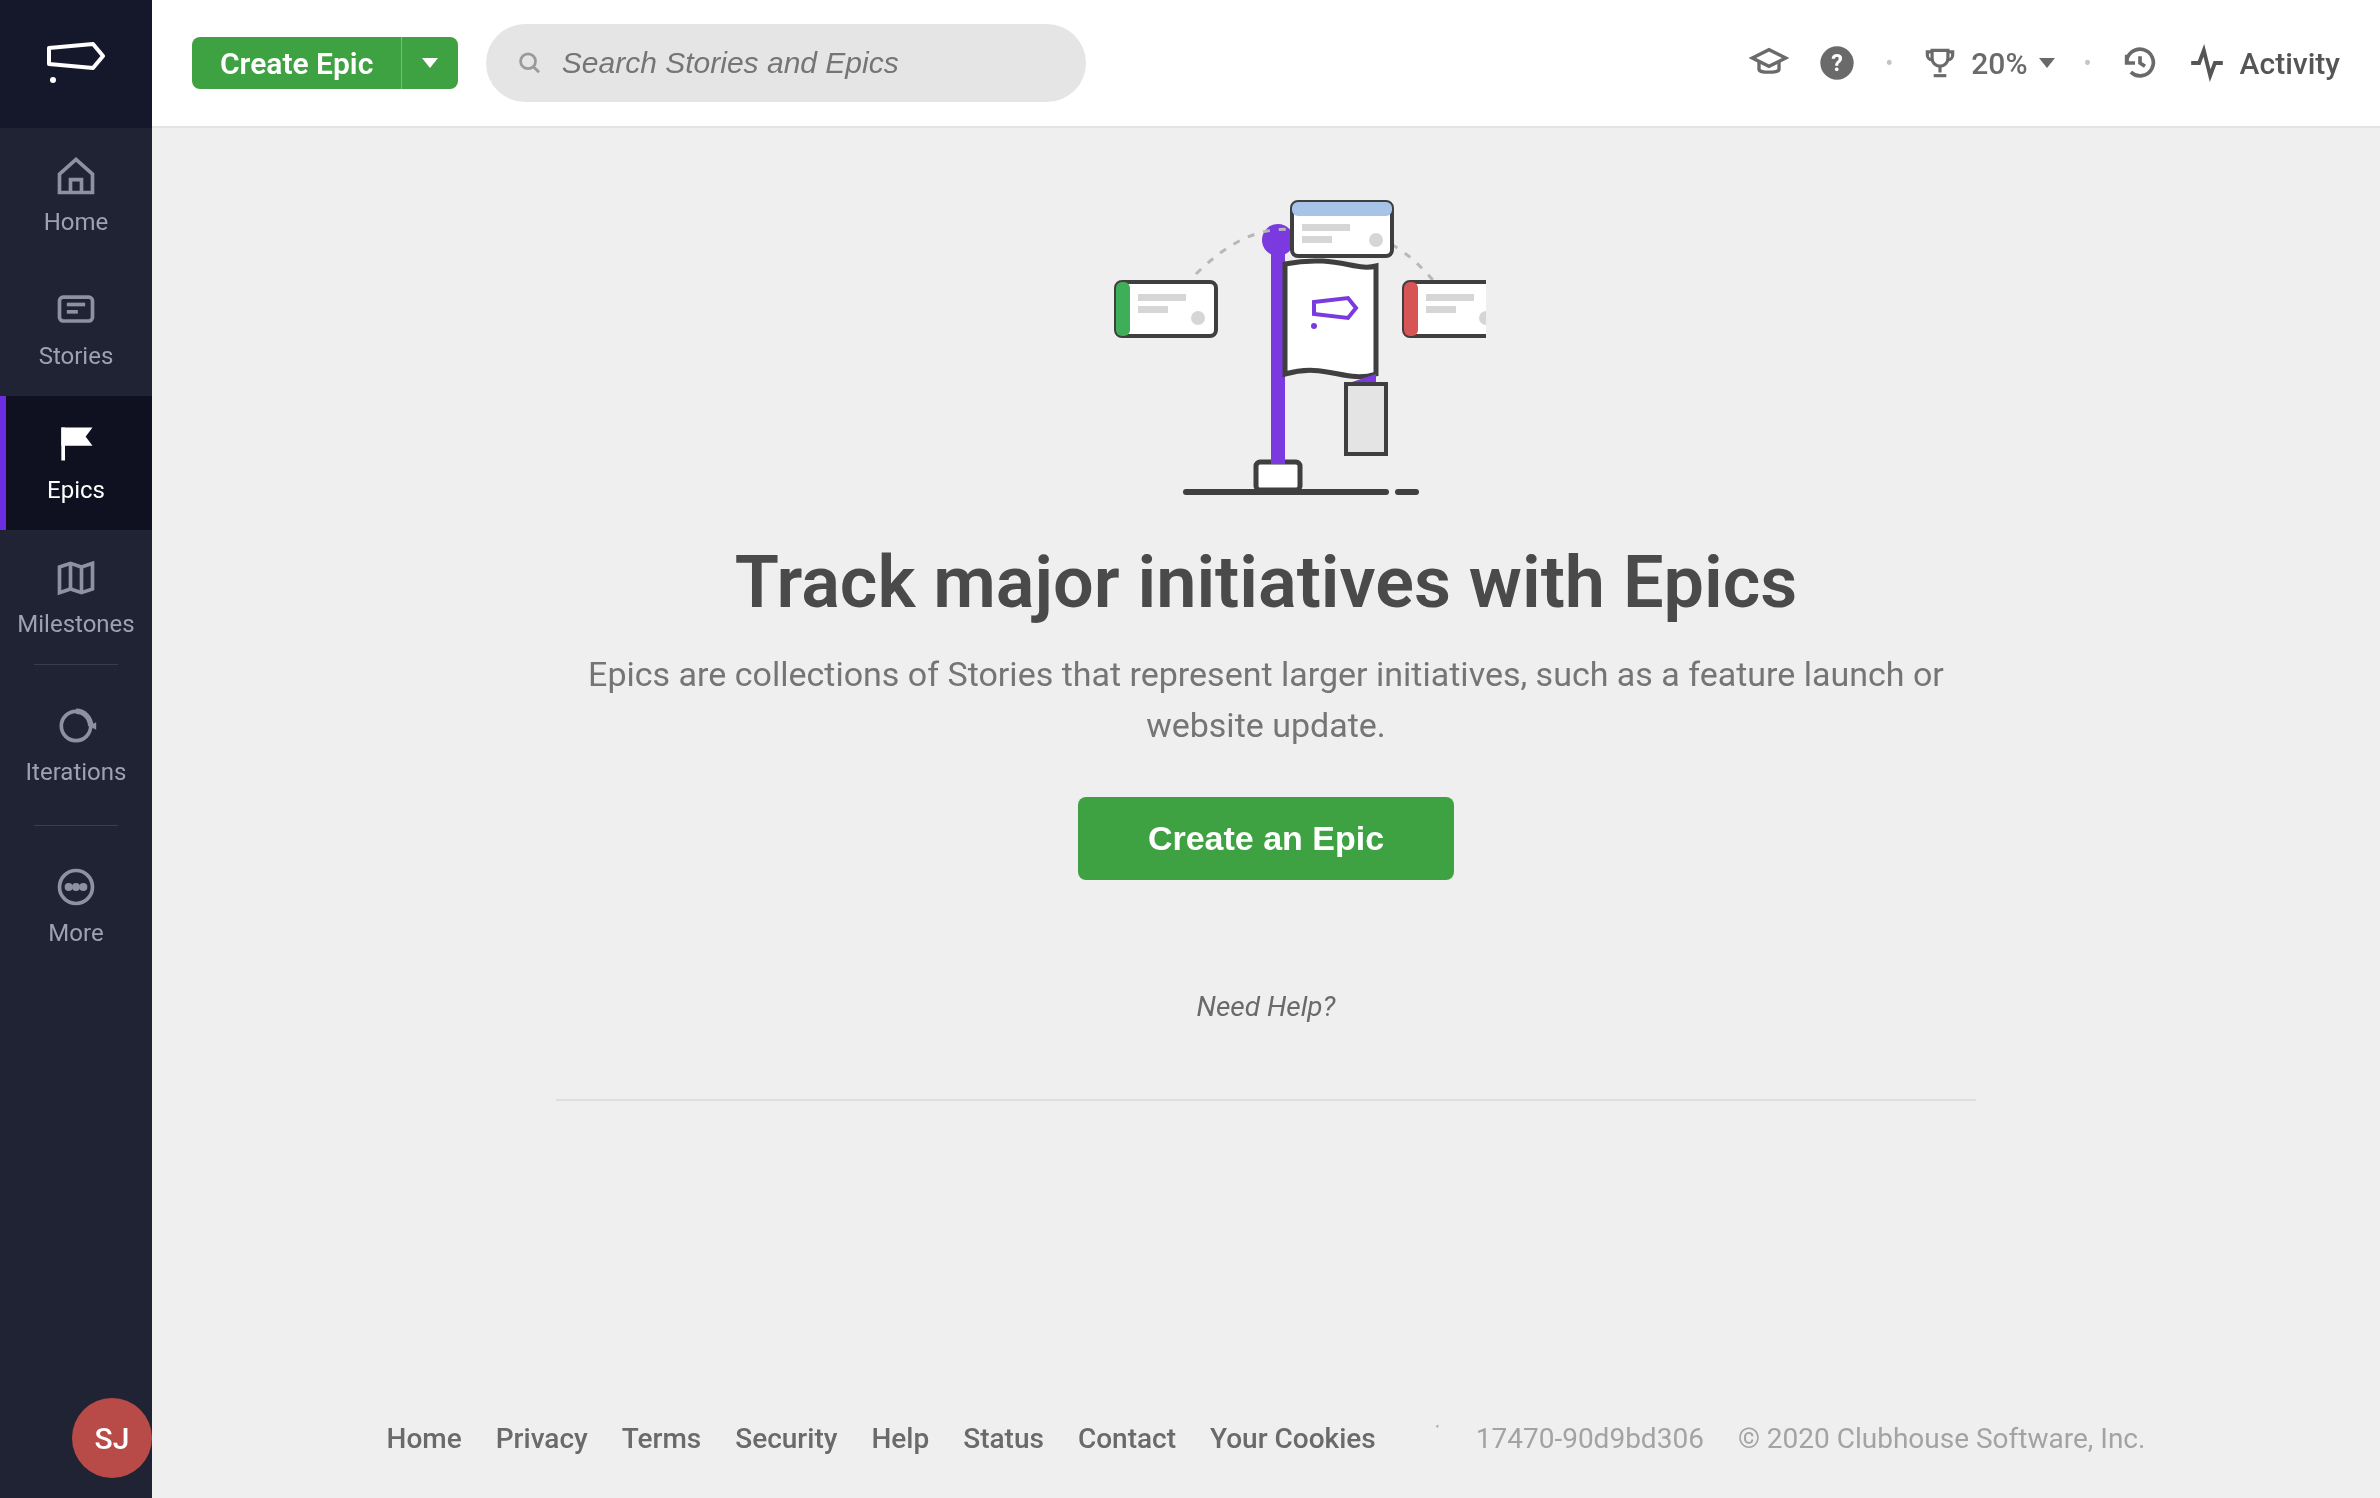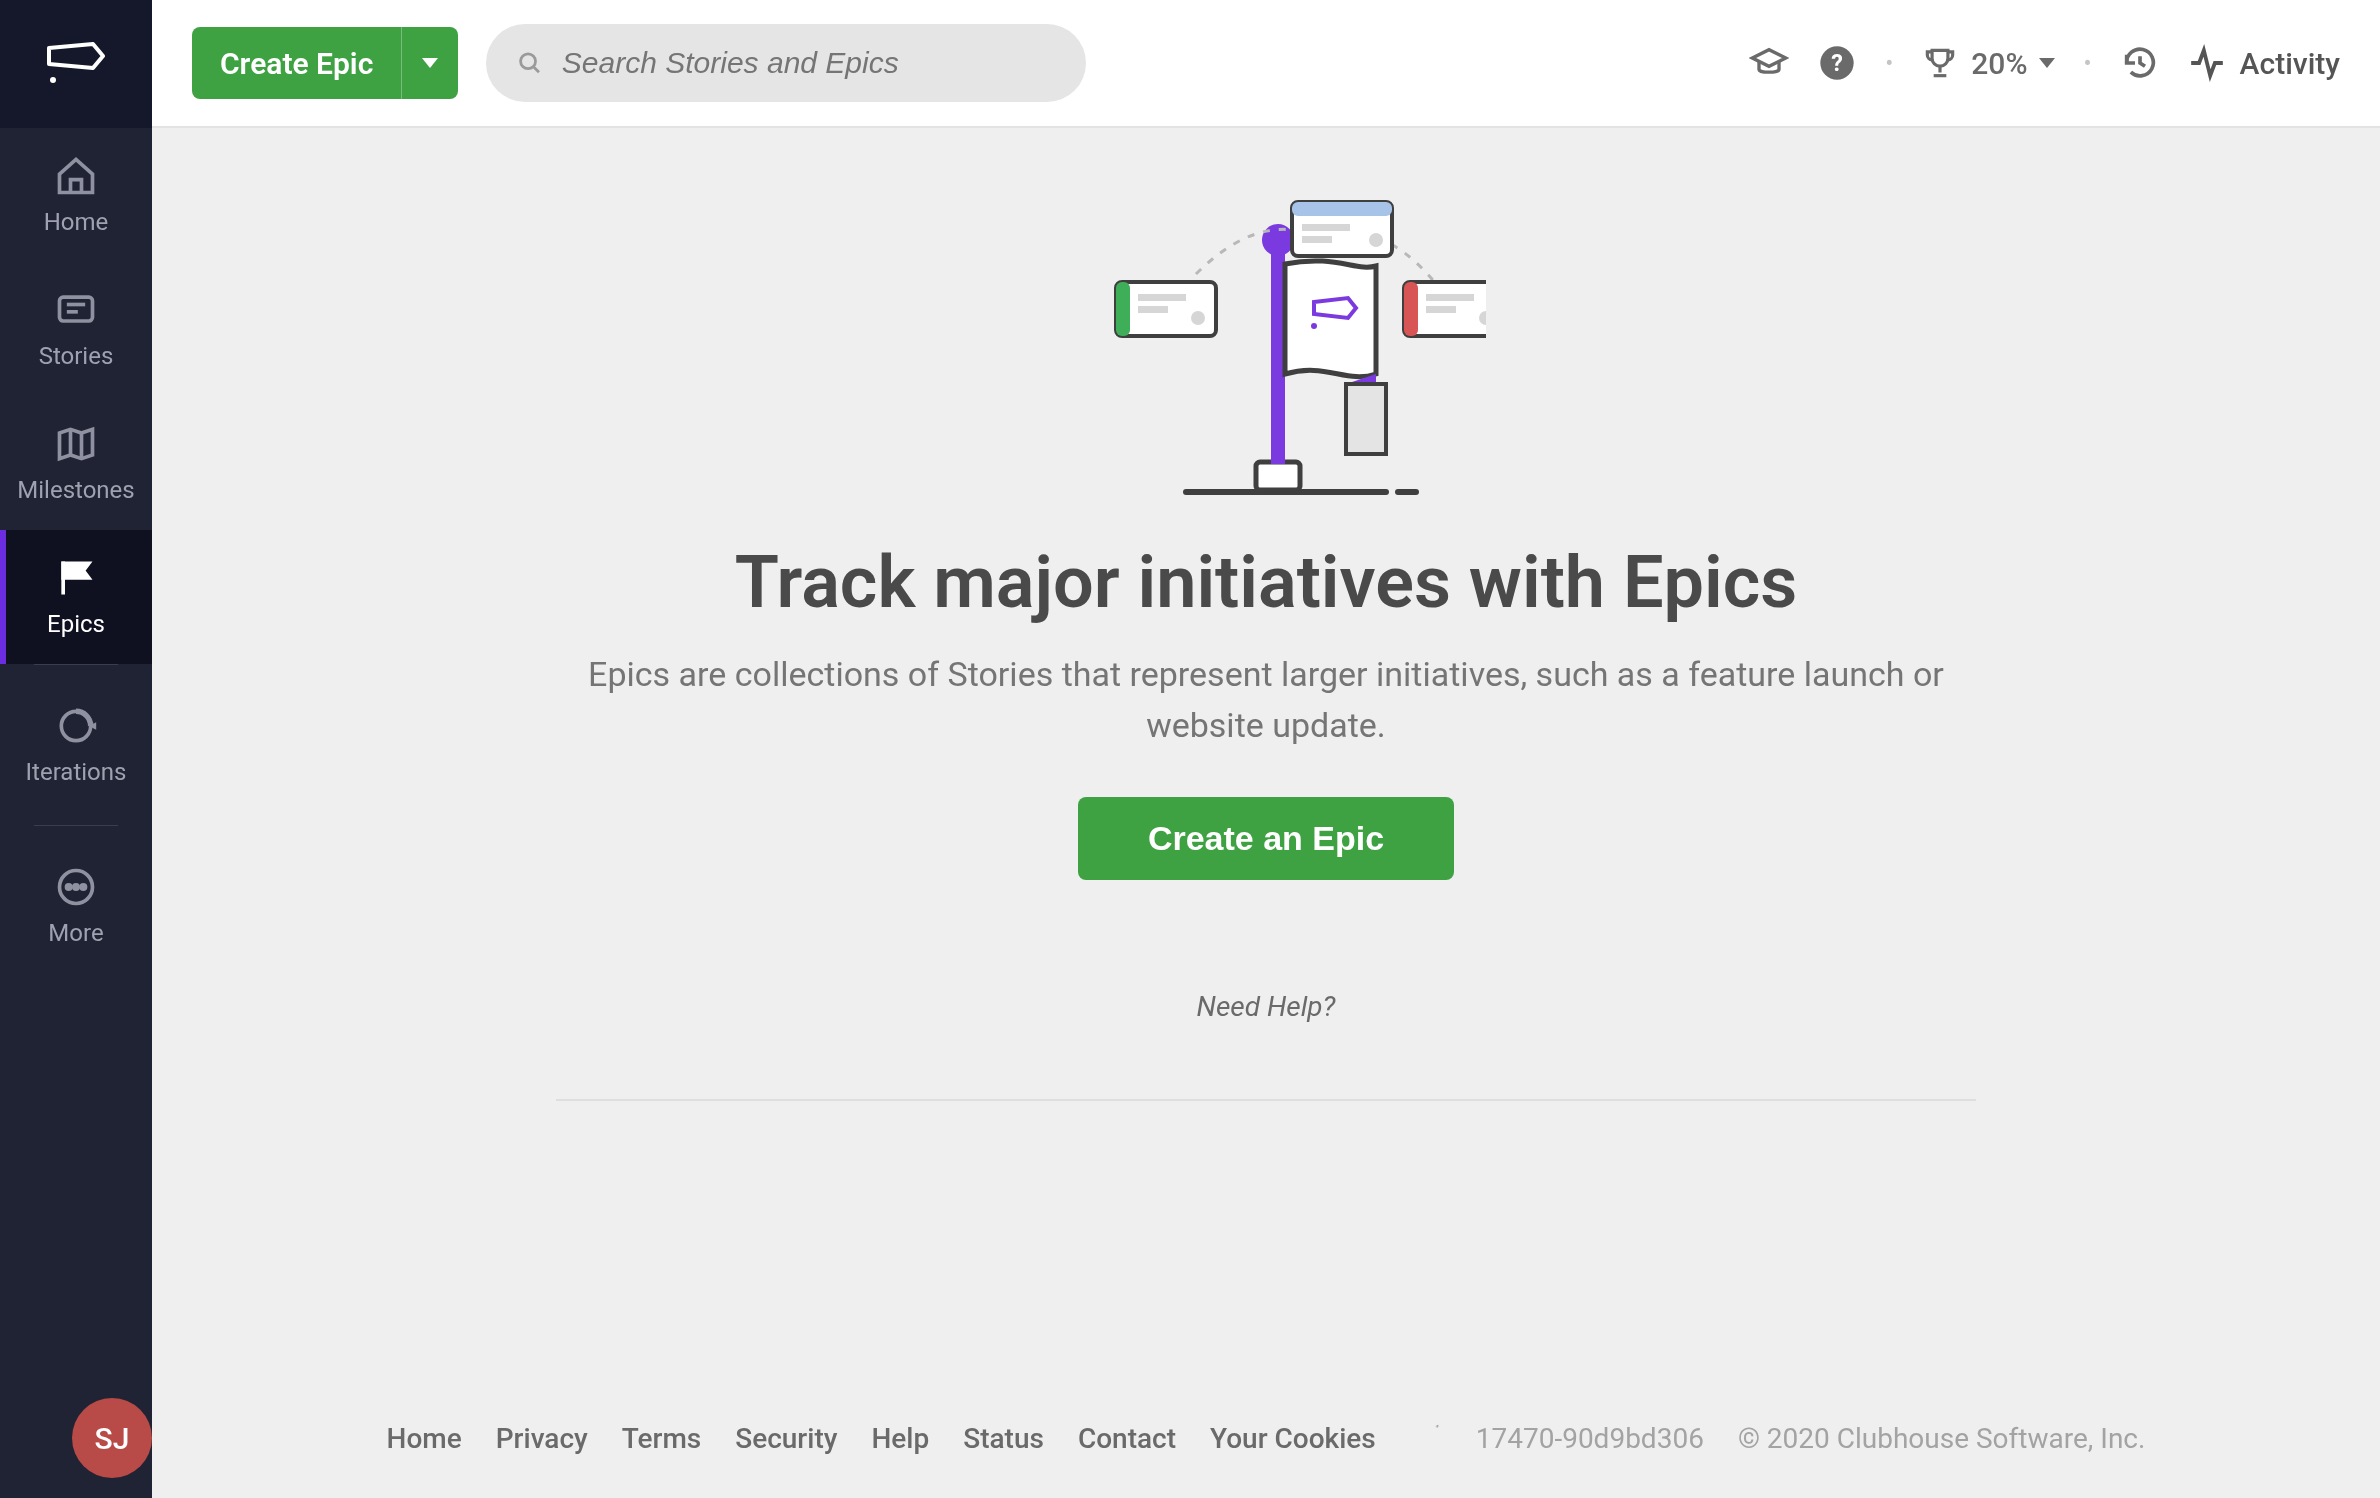--- a/index.html
+++ b/index.html
@@ -77,21 +77,21 @@
   .topbar{
     position:absolute;left:152px;right:0;top:0;height:128px;
     background:#fff;border-bottom:2px solid var(--border);
     display:flex;align-items:center;
     padding:0 40px;
     gap:28px;
   }
   .create-btn{
     display:flex;align-items:stretch;
     background:var(--green);border-radius:8px;overflow:hidden;
-    height:72px;
+    height:52px;
     color:#fff;font-size:30px;font-weight:600;
   }
   .create-btn .lbl{display:flex;align-items:center;padding:0 28px;border-right:1px solid rgba(255,255,255,.3);}
   .create-btn .caret{display:flex;align-items:center;padding:0 20px;}
   .search-wrap{
     flex:0 0 auto;
     position:relative;
     width:600px;height:78px;
     background:#e5e5e5;border-radius:40px;
     display:flex;align-items:center;padding:0 30px;gap:16px;
@@ -187,35 +187,35 @@
 
   <div class="nav-item">
     <svg viewBox="0 0 24 24" fill="none" stroke="#8f91a0" stroke-width="2">
         <rect x="3" y="5" width="18" height="13" rx="2"></rect>
         <line x1="7" y1="9" x2="17" y2="9"></line>
         <line x1="7" y1="13" x2="13" y2="13"></line>
       </svg>
     <span>Stories</span>
   </div>
 
-  <div class="nav-item">
-    <svg viewBox="0 0 24 24" fill="none" stroke="#8f91a0" stroke-width="2">
-        <path d="M3 6 L9 4 L15 6 L21 4 V18 L15 20 L9 18 L3 20 Z"></path>
-        <line x1="9" y1="4" x2="9" y2="18"></line>
-        <line x1="15" y1="6" x2="15" y2="20"></line>
-      </svg>
-    <span>Milestones</span>
-  </div>
-
   <div class="nav-item active">
     <svg viewBox="0 0 24 24" fill="#fff" stroke="#fff" stroke-width="2">
         <line x1="5" y1="3" x2="5" y2="21"></line>
         <path d="M5 4 L19 4 L16 8 L19 12 L5 12 Z"></path>
       </svg>
     <span>Epics</span>
+  </div>
+
+  <div class="nav-item">
+    <svg viewBox="0 0 24 24" fill="none" stroke="#8f91a0" stroke-width="2">
+        <path d="M3 6 L9 4 L15 6 L21 4 V18 L15 20 L9 18 L3 20 Z"></path>
+        <line x1="9" y1="4" x2="9" y2="18"></line>
+        <line x1="15" y1="6" x2="15" y2="20"></line>
+      </svg>
+    <span>Milestones</span>
   </div>
 
   <div class="nav-sep"></div>
 
   <div class="nav-item" style="height:160px">
     <svg viewBox="0 0 24 24" fill="none" stroke="#8f91a0" stroke-width="2">
         <circle cx="12" cy="12" r="8"></circle>
         <path d="M12 4 A8 8 0 0 1 20 12" stroke-width="3"></path>
         <polygon points="19,12 23,10 23,14" fill="#8f91a0" stroke="none"></polygon>
       </svg>

